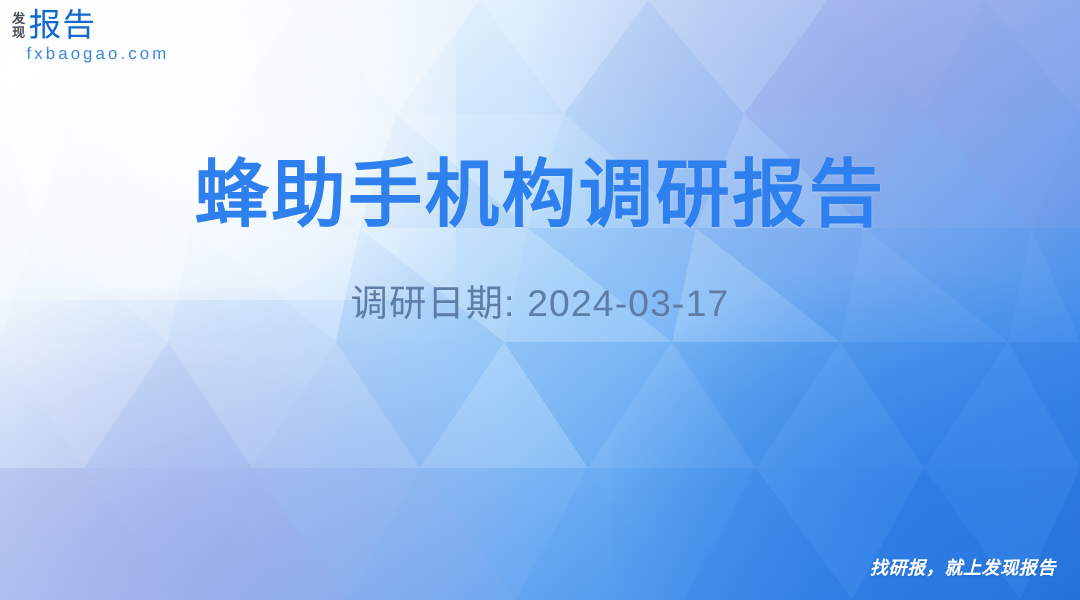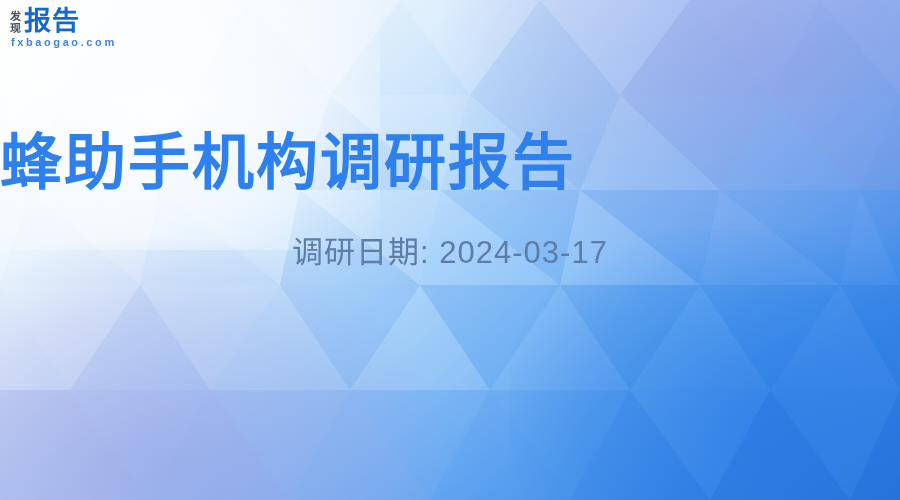--- a/index.html
+++ b/index.html
@@ -91,43 +91,43 @@
   }
   .logo-stack span {
     font-size: 11px;
     font-weight: 700;
     color: #4a4f57;
     line-height: 11.5px;
     letter-spacing: 0;
   }
   .logo-main {
     font-size: 27px;
-    font-weight: 700;
+    font-weight: 400;
     color: #1368cf;
     letter-spacing: 1px;
     line-height: 27px;
   }
   #logo-domain {
     position: absolute;
-    left: 11px;
+    left: 22px;
     top: 36px;
-    font-size: 11px;
-    font-weight: 700;
+    font-size: 14px;
+    font-weight: 400;
     color: #3f86dd;
     letter-spacing: 2.6px;
     font-family: "Liberation Sans", "DejaVu Sans", sans-serif;
     user-select: none;
   }
 
   
   #title {
     position: absolute;
     left: 0; right: 0;
     top: 82px;
-    text-align: left;
+    text-align: center;
     font-size: 62px;
     font-weight: 800;
     color: #2f80ef;
     letter-spacing: 2px;
     line-height: 78px;
     text-shadow: 0 1px 2px rgba(255,255,255,0.25);
   }
 
   
   #subtitle {
@@ -264,14 +264,15 @@
       <span>现</span>
     </div>
     <div class="logo-main">报告</div>
   </div>
   <div id="logo-domain">fxbaogao.com</div>
 
   <h1 id="title">蜂助手机构调研报告</h1>
 
   <div id="subtitle">调研日期: 2024-03-17</div>
 
+  <div id="tagline">找研报，就上发现报告</div>
 
 </div>
 
 </body></html>

